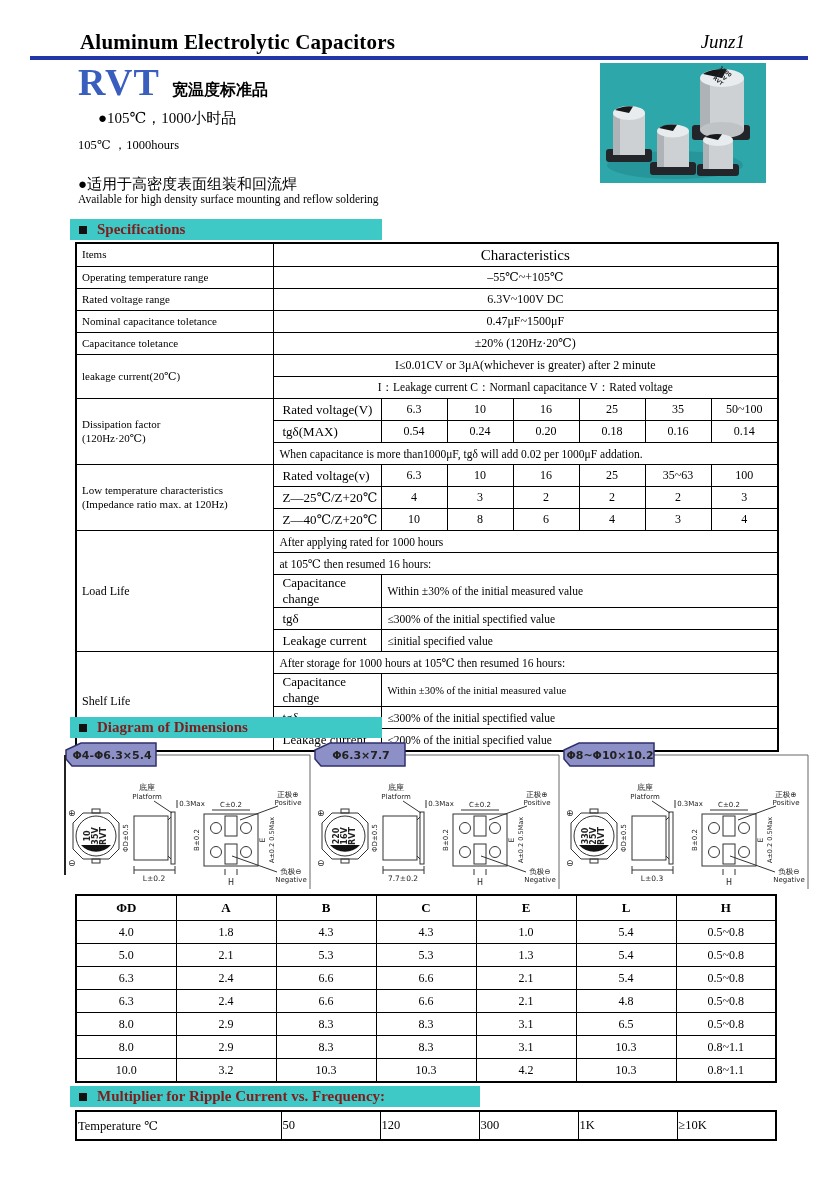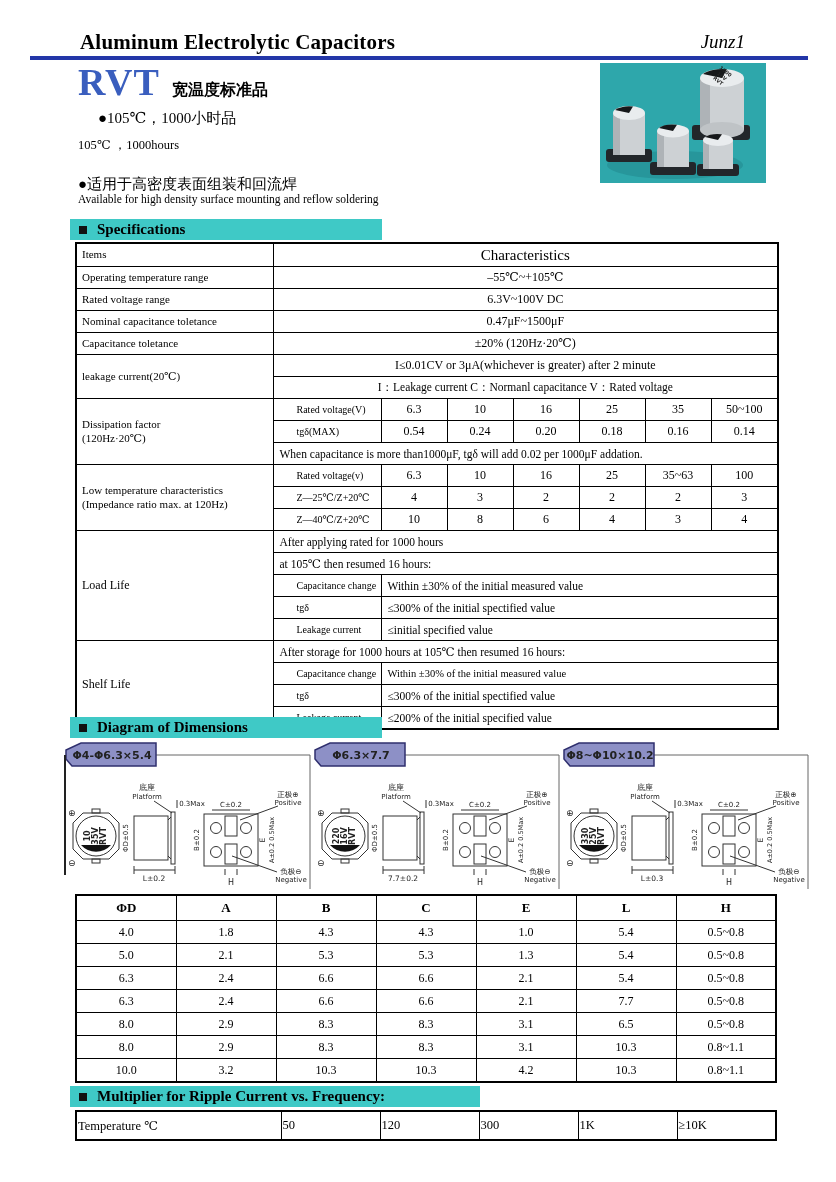--- a/index.html
+++ b/index.html
@@ -17,34 +17,34 @@
   .series .series-cn{font-size:16px;font-weight:bold;margin-left:12px;font-family:"DejaVu Sans",sans-serif;}
   .feat{position:absolute;left:78px;}
   #feat-cn1{top:109px;font-size:15px;margin-left:20px;}
   #feat-en1{top:137px;font-size:12.5px;}
   #feat-cn2{top:175px;font-size:15px;}
   #feat-en2{top:193px;font-size:11.5px;}
   .photo{position:absolute;left:600px;top:63px;width:166px;height:120px;}
 
   
   .bar{position:absolute;height:21px;background:#3FC9C6;display:flex;align-items:center;
-       font-weight:bold;font-size:15px;color:#000000;}
+       font-weight:bold;font-size:15px;color:#7f1d1d;}
   .bar .sq{width:8px;height:8px;background:#111;margin:0 10px 0 9px;flex:none;}
   #bar-spec{left:70px;top:219px;width:312px;}
   #bar-dim{left:70px;top:717px;width:312px;}
   #bar-ripple{left:70px;top:1086px;width:410px;}
 
   
   table{border-collapse:collapse;table-layout:fixed;}
   td,th{border:1px solid #000;overflow:hidden;}
   .spec-table{position:absolute;left:75px;top:242px;width:702px;font-size:12px;border:2px solid #000;}
   .spec-table td{height:21px;text-align:center;padding:0 3px;}
   .spec-table tr.hd td{height:22px;}
   .spec-table td.item{text-align:left;font-size:11px;padding-left:5px;line-height:1.25;}
-  .spec-table td.sub{text-align:left;font-size:10px;padding-left:23px;}
+  .spec-table td.sub{text-align:left;font-size:13px;padding-left:9px;}
   .spec-table td.left{text-align:left;font-size:11.5px;padding-left:6px;}
   .spec-table td.char-hd{font-size:15px;}
   .spec-table td.sm{font-size:10.5px;}
 
   .dim-panels{position:absolute;left:64px;top:740px;width:748px;height:150px;display:flex;}
   .dim-panels .edge{position:absolute;left:0;top:15px;width:2px;height:120px;background:#222;}
   .panel{width:249px;height:150px;flex:none;}
   svg text{font-family:"DejaVu Sans",sans-serif;fill:#222;}
 
   .dim-table{position:absolute;left:75px;top:894px;width:702px;font-size:12px;border:2px solid #000;}
@@ -487,21 +487,21 @@
           <td>2.1</td>
           <td>5.4</td>
           <td>0.5~0.8</td>
         </tr>
         <tr>
           <td>6.3</td>
           <td>2.4</td>
           <td>6.6</td>
           <td>6.6</td>
           <td>2.1</td>
-          <td>7.7</td>
+          <td>4.8</td>
           <td>0.5~0.8</td>
         </tr>
         <tr>
           <td>8.0</td>
           <td>2.9</td>
           <td>8.3</td>
           <td>8.3</td>
           <td>3.1</td>
           <td>6.5</td>
           <td>0.5~0.8</td>

